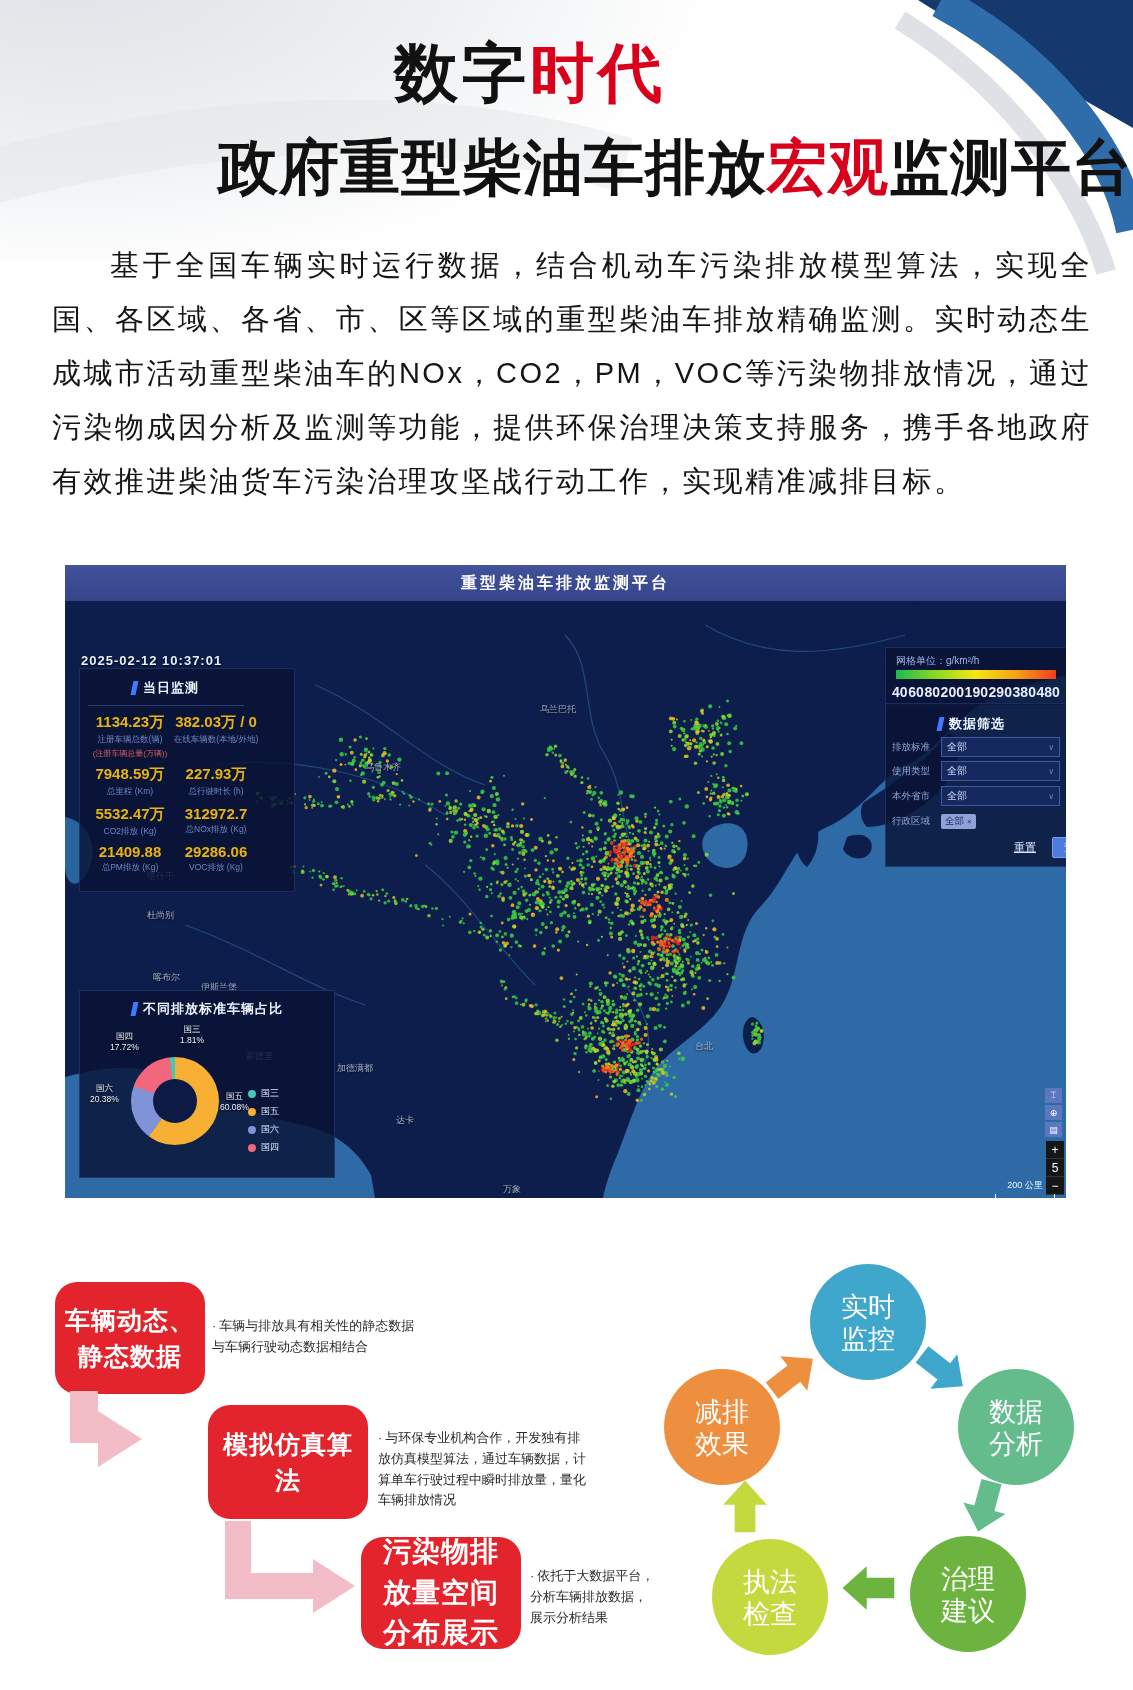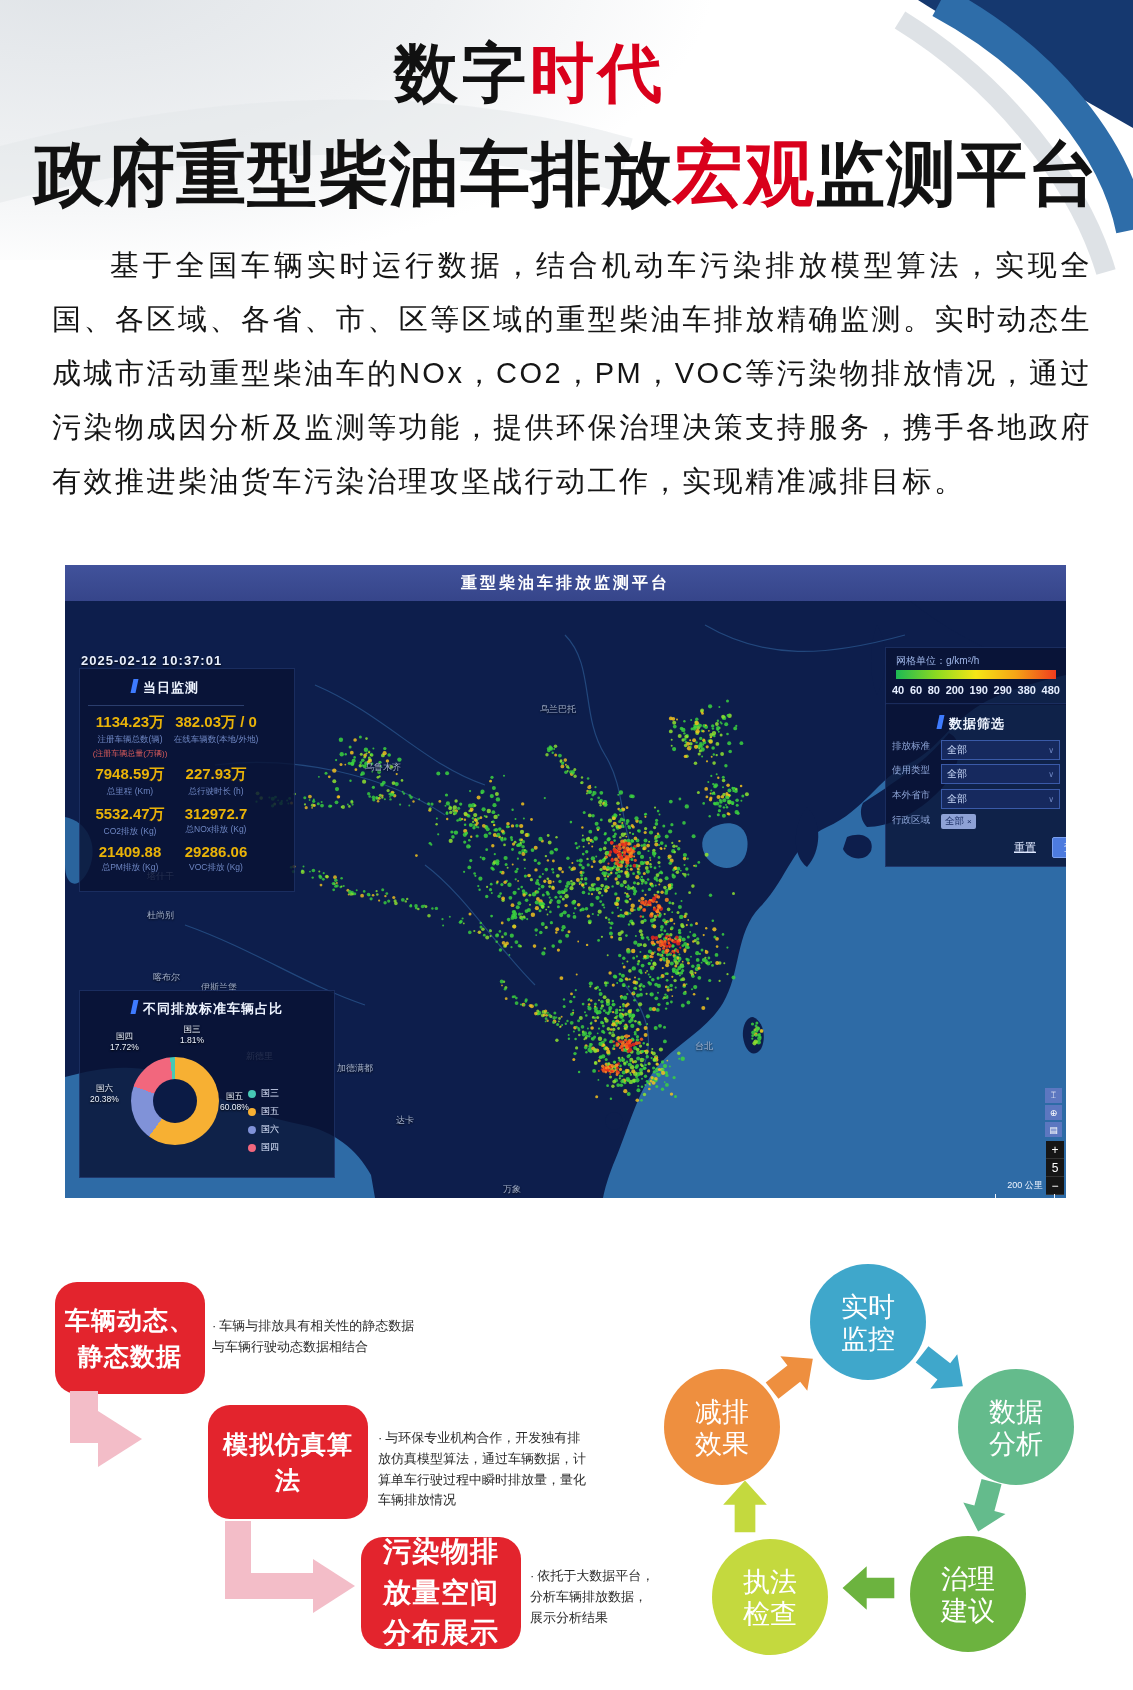--- a/index.html
+++ b/index.html
@@ -9,59 +9,59 @@
 
   
   #hero-wash{left:0;top:0;width:1133px;height:260px;
     background:radial-gradient(ellipse 900px 430px at 6% -12%, #dfe3e7 0%, #eef0f2 42%, rgba(255,255,255,0) 72%);}
   #hero-svg{left:0;top:0;}
 
   
   #main-title{left:0;top:30px;width:1060px;text-align:center;font-size:64px;font-weight:bold;
     color:#111;letter-spacing:4px;}
   #main-title .red, #sub-title .red{color:#d9001b;}
-  #sub-title{left:0;top:128px;width:1133px;text-align:center;font-size:70px;font-weight:bold;
+  #sub-title{left:0;top:128px;width:1133px;text-align:right;font-size:60px;font-weight:bold;
     color:#111;letter-spacing:1px;white-space:nowrap;}
 
   
   #intro{left:52px;top:238px;width:1040px;font-size:29px;line-height:54px;color:#151515;
     text-align:justify;text-indent:2em;letter-spacing:2.5px;font-weight:500;}
 
   
   #dash{left:65px;top:565px;width:1001px;height:633px;background:#0d1e4c;overflow:hidden;}
   #dash-header{left:0;top:0;width:1001px;height:36px;background:linear-gradient(#41529b,#36458a);
     display:flex;align-items:center;justify-content:center;}
   #dash-title{color:#fff;font-size:16px;font-weight:bold;letter-spacing:3px;}
   #map-svg{left:0;top:0;}
   #timestamp{left:16px;top:88px;color:#e8f0ff;font-size:13px;font-weight:bold;letter-spacing:1px;text-shadow:0 1px 2px #000;}
   .map-label{position:absolute;color:#b9c6de;font-size:9px;opacity:.85;text-shadow:0 1px 2px #000;white-space:nowrap;}
 
   .panel{position:absolute;background:rgba(8,18,52,.82);border:1px solid rgba(80,120,210,.25);padding-left:42px;}
-  .panel-title{display:flex;align-items:flex-start;gap:6px;color:#eef4ff;font-size:13px;font-weight:bold;letter-spacing:1px;}
+  .panel-title{display:flex;align-items:center;gap:6px;color:#eef4ff;font-size:13px;font-weight:bold;letter-spacing:1px;}
   .panel-title .bar{width:5px;height:14px;background:#3e7bff;transform:skewX(-12deg);}
 
   #monitor-panel{left:14px;top:103px;width:172px;height:222px;}
   #monitor-panel .panel-title{margin:10px 0 0 10px;}
   #monitor-divider{position:absolute;left:8px;top:36px;width:156px;border-top:1px solid rgba(110,140,210,.35);}
   #monitor-stats{position:absolute;left:0;top:40px;width:172px;}
   .stat{position:absolute;width:86px;text-align:center;}
   .stat .v{color:#eab308;font-size:15px;font-weight:bold;white-space:nowrap;}
   .stat .l{color:#6e86c2;font-size:8.5px;margin-top:2px;white-space:nowrap;}
   .stat .n{color:#d85b5b;font-size:8px;margin-top:2px;white-space:nowrap;}
 
   #grid-panel{left:820px;top:82px;width:180px;height:56px;}
   #grid-unit{position:absolute;left:10px;top:6px;color:#9fb6e8;font-size:10px;}
   #grid-bar{position:absolute;left:10px;top:22px;width:160px;height:9px;
     background:linear-gradient(90deg,#1db954,#8bd921,#f5e616,#f5a316,#f03c1e);}
   #grid-ticks{position:absolute;left:6px;top:36px;width:168px;display:flex;justify-content:space-between;}
-  #grid-ticks span{color:#e6eeff;font-size:11px;font-weight:bold;}
+  #grid-ticks span{color:#e6eeff;font-size:14px;font-weight:bold;}
 
   #filter-panel{left:820px;top:138px;width:180px;height:162px;}
   #filter-panel .panel-title{margin:11px 0 0 10px;}
-  .f-row{position:absolute;left:6px;width:168px;height:14px;display:flex;align-items:flex-start;gap:5px;}
+  .f-row{position:absolute;left:6px;width:168px;height:14px;display:flex;align-items:center;gap:5px;}
   .f-label{color:#8fa6d8;font-size:9.5px;width:44px;flex:none;}
   .f-select{flex:1;height:18px;background:#16295e;border:1px solid #3a5aa8;color:#c8d8f8;font-size:10px;
     display:flex;align-items:center;justify-content:space-between;padding:0 5px;cursor:pointer;}
   .f-select .chev{color:#6e86c2;font-size:8px;}
   .f-chip{background:#8ea2d6;color:#16295e;font-size:9.5px;padding:1px 4px;border-radius:2px;cursor:pointer;}
   .f-chip .x{margin-left:3px;font-size:8px;}
   #filter-actions{position:absolute;right:10px;bottom:8px;display:flex;align-items:center;gap:10px;}
   #reset-btn{color:#dfe8ff;font-size:11px;text-decoration:underline;background:none;border:none;cursor:pointer;}
   #query-btn{background:#4d7bde;border:1px solid #7aa0f0;color:#fff;font-size:11px;width:46px;height:21px;
     border-radius:2px;cursor:pointer;}

